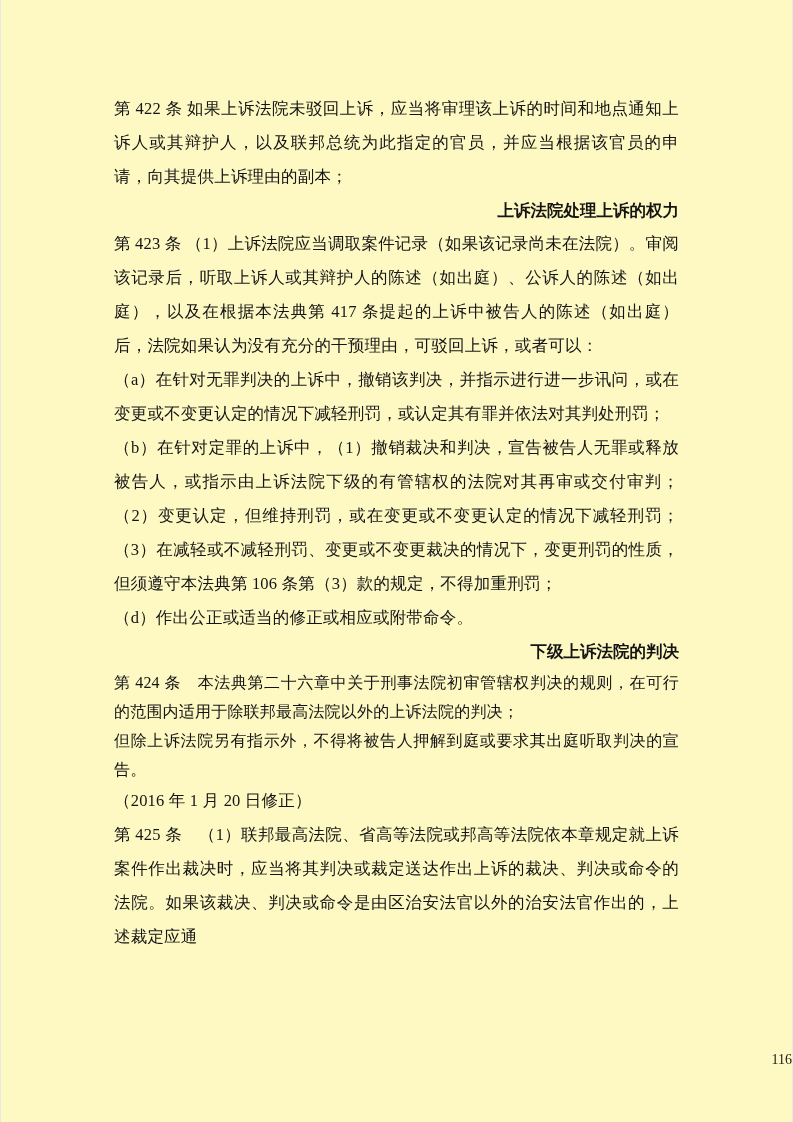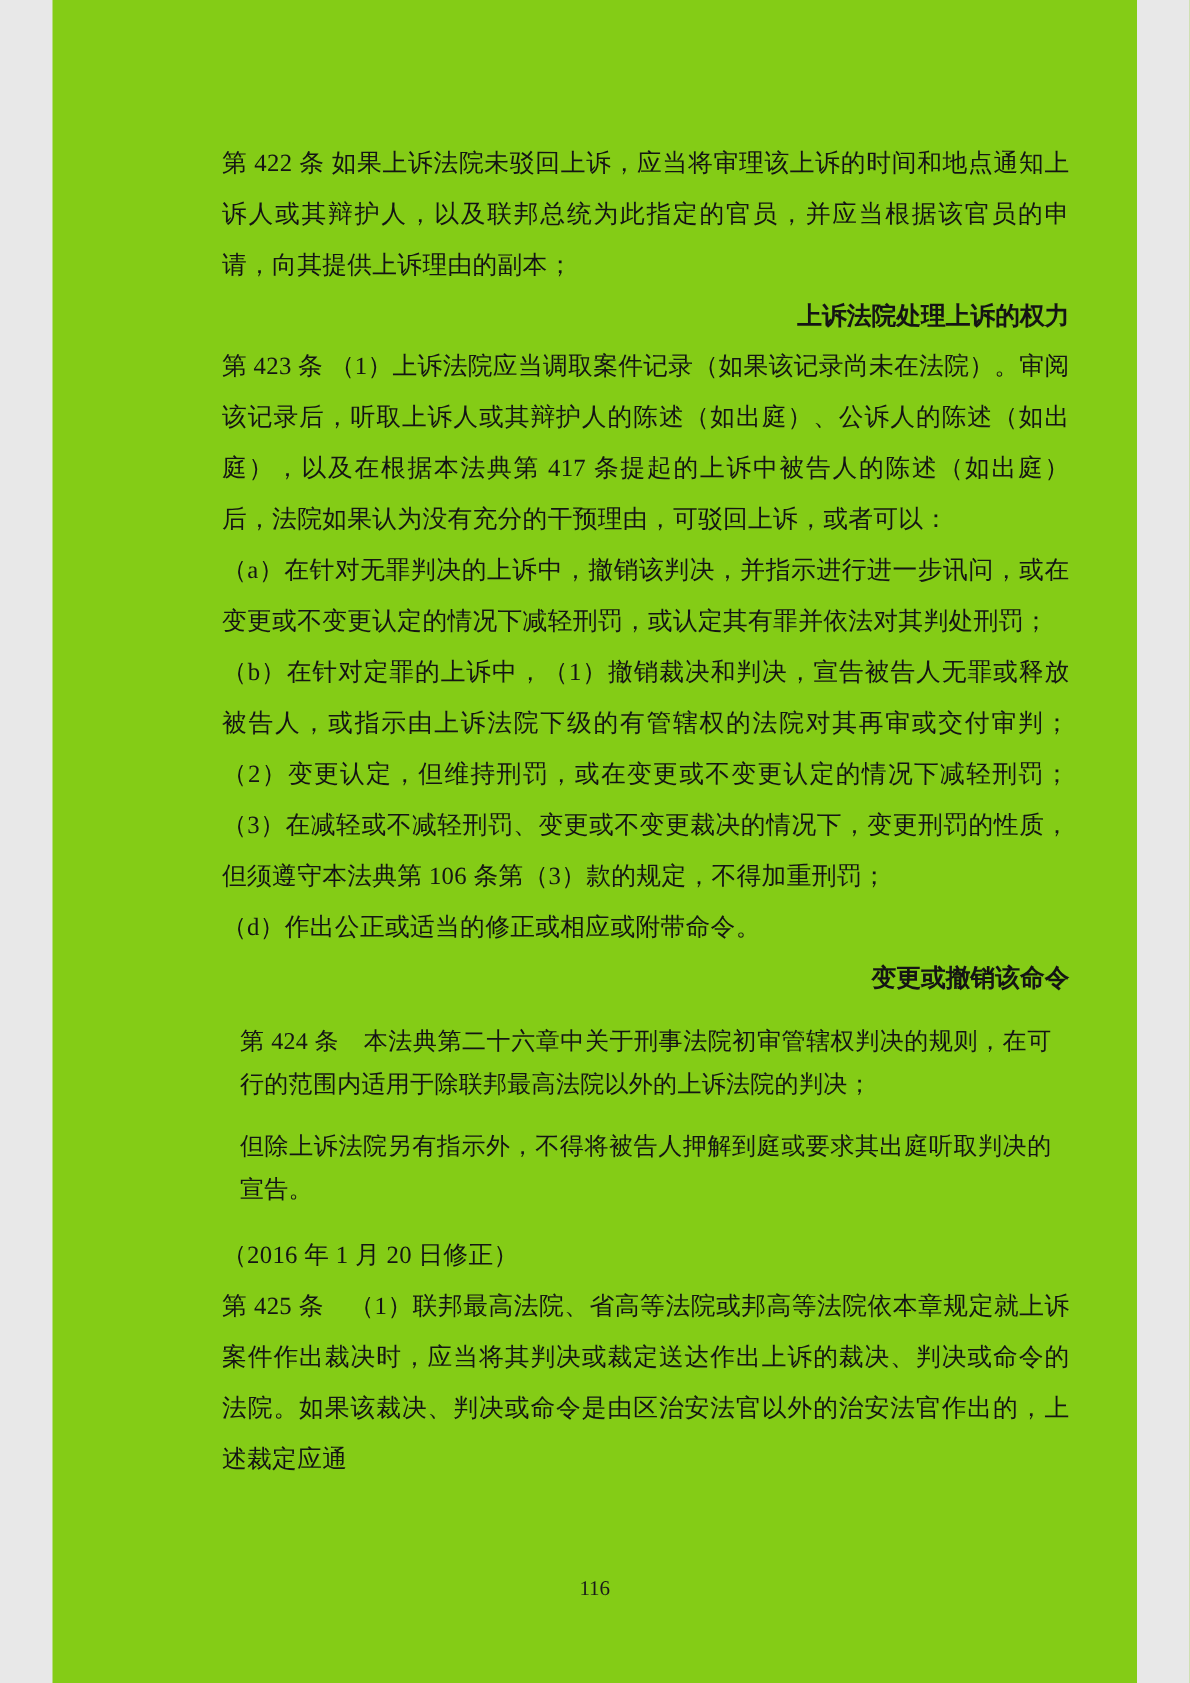--- a/index.html
+++ b/index.html
@@ -2,79 +2,79 @@
 <html><head>
 <meta charset="utf-8">
 <style>
   html, body {
     margin: 0;
     padding: 0;
     background: #e8e8e8;
   }
   .page {
     position: relative;
-    width: 723px;
+    width: 791px;
     height: 1122px;
     margin: 0 auto;
-    background: #84cc16;
+    background: #fef9c3;
     font-family: "Liberation Serif", "DejaVu Serif", serif;
     color: #141414;
     overflow: hidden;
   }
   .content {
     position: absolute;
     left: 113px;
     top: 92px;
     width: 565px;
   }
   .para {
     margin: 0;
     font-size: 16.5px;
     line-height: 34px;
     text-align: justify;
     letter-spacing: 0.2px;
   }
   .para-tight {
-    margin: 12px;
+    margin: 0;
     font-size: 16px;
     line-height: 29px;
     text-align: justify;
     letter-spacing: 0.2px;
   }
   .heading {
     margin: 0;
     font-size: 16.5px;
     font-weight: 700;
     line-height: 33px;
     padding-left: 36px;
     text-align: right;
   }
   .footer {
     position: absolute;
     left: 0;
     right: 0;
     top: 1050px;
-    text-align: center;
+    text-align: right;
     font-size: 14px;
     line-height: 20px;
     color: #1a1a1a;
   }
 </style>
 </head>
 <body>
 
 <div class="page">
   <div class="content">
     <p class="para">第 422 条  如果上诉法院未驳回上诉，应当将审理该上诉的时间和地点通知上诉人或其辩护人，以及联邦总统为此指定的官员，并应当根据该官员的申请，向其提供上诉理由的副本；</p>
     <h2 class="heading">上诉法院处理上诉的权力</h2>
     <p class="para">第 423 条  （1）上诉法院应当调取案件记录（如果该记录尚未在法院）。审阅该记录后，听取上诉人或其辩护人的陈述（如出庭）、公诉人的陈述（如出庭），以及在根据本法典第 417 条提起的上诉中被告人的陈述（如出庭）后，法院如果认为没有充分的干预理由，可驳回上诉，或者可以：</p>
     <p class="para">（a）在针对无罪判决的上诉中，撤销该判决，并指示进行进一步讯问，或在变更或不变更认定的情况下减轻刑罚，或认定其有罪并依法对其判处刑罚；</p>
     <p class="para">（b）在针对定罪的上诉中，（1）撤销裁决和判决，宣告被告人无罪或释放被告人，或指示由上诉法院下级的有管辖权的法院对其再审或交付审判；（2）变更认定，但维持刑罚，或在变更或不变更认定的情况下减轻刑罚；（3）在减轻或不减轻刑罚、变更或不变更裁决的情况下，变更刑罚的性质，但须遵守本法典第 106 条第（3）款的规定，不得加重刑罚；</p>
     <p class="para">（d）作出公正或适当的修正或相应或附带命令。</p>
-    <h2 class="heading">变更或撤销该命令</h2>
+    <h2 class="heading">下级上诉法院的判决</h2>
     <p class="para-tight">第 424 条　本法典第二十六章中关于刑事法院初审管辖权判决的规则，在可行的范围内适用于除联邦最高法院以外的上诉法院的判决；</p>
     <p class="para-tight">但除上诉法院另有指示外，不得将被告人押解到庭或要求其出庭听取判决的宣告。</p>
     <p class="para">（2016 年 1 月 20 日修正）</p>
     <p class="para">第 425 条　（1）联邦最高法院、省高等法院或邦高等法院依本章规定就上诉案件作出裁决时，应当将其判决或裁定送达作出上诉的裁决、判决或命令的法院。如果该裁决、判决或命令是由区治安法官以外的治安法官作出的，上述裁定应通</p>
   </div>
   <div class="footer">
     <span>116</span>
   </div>
 </div>
 

